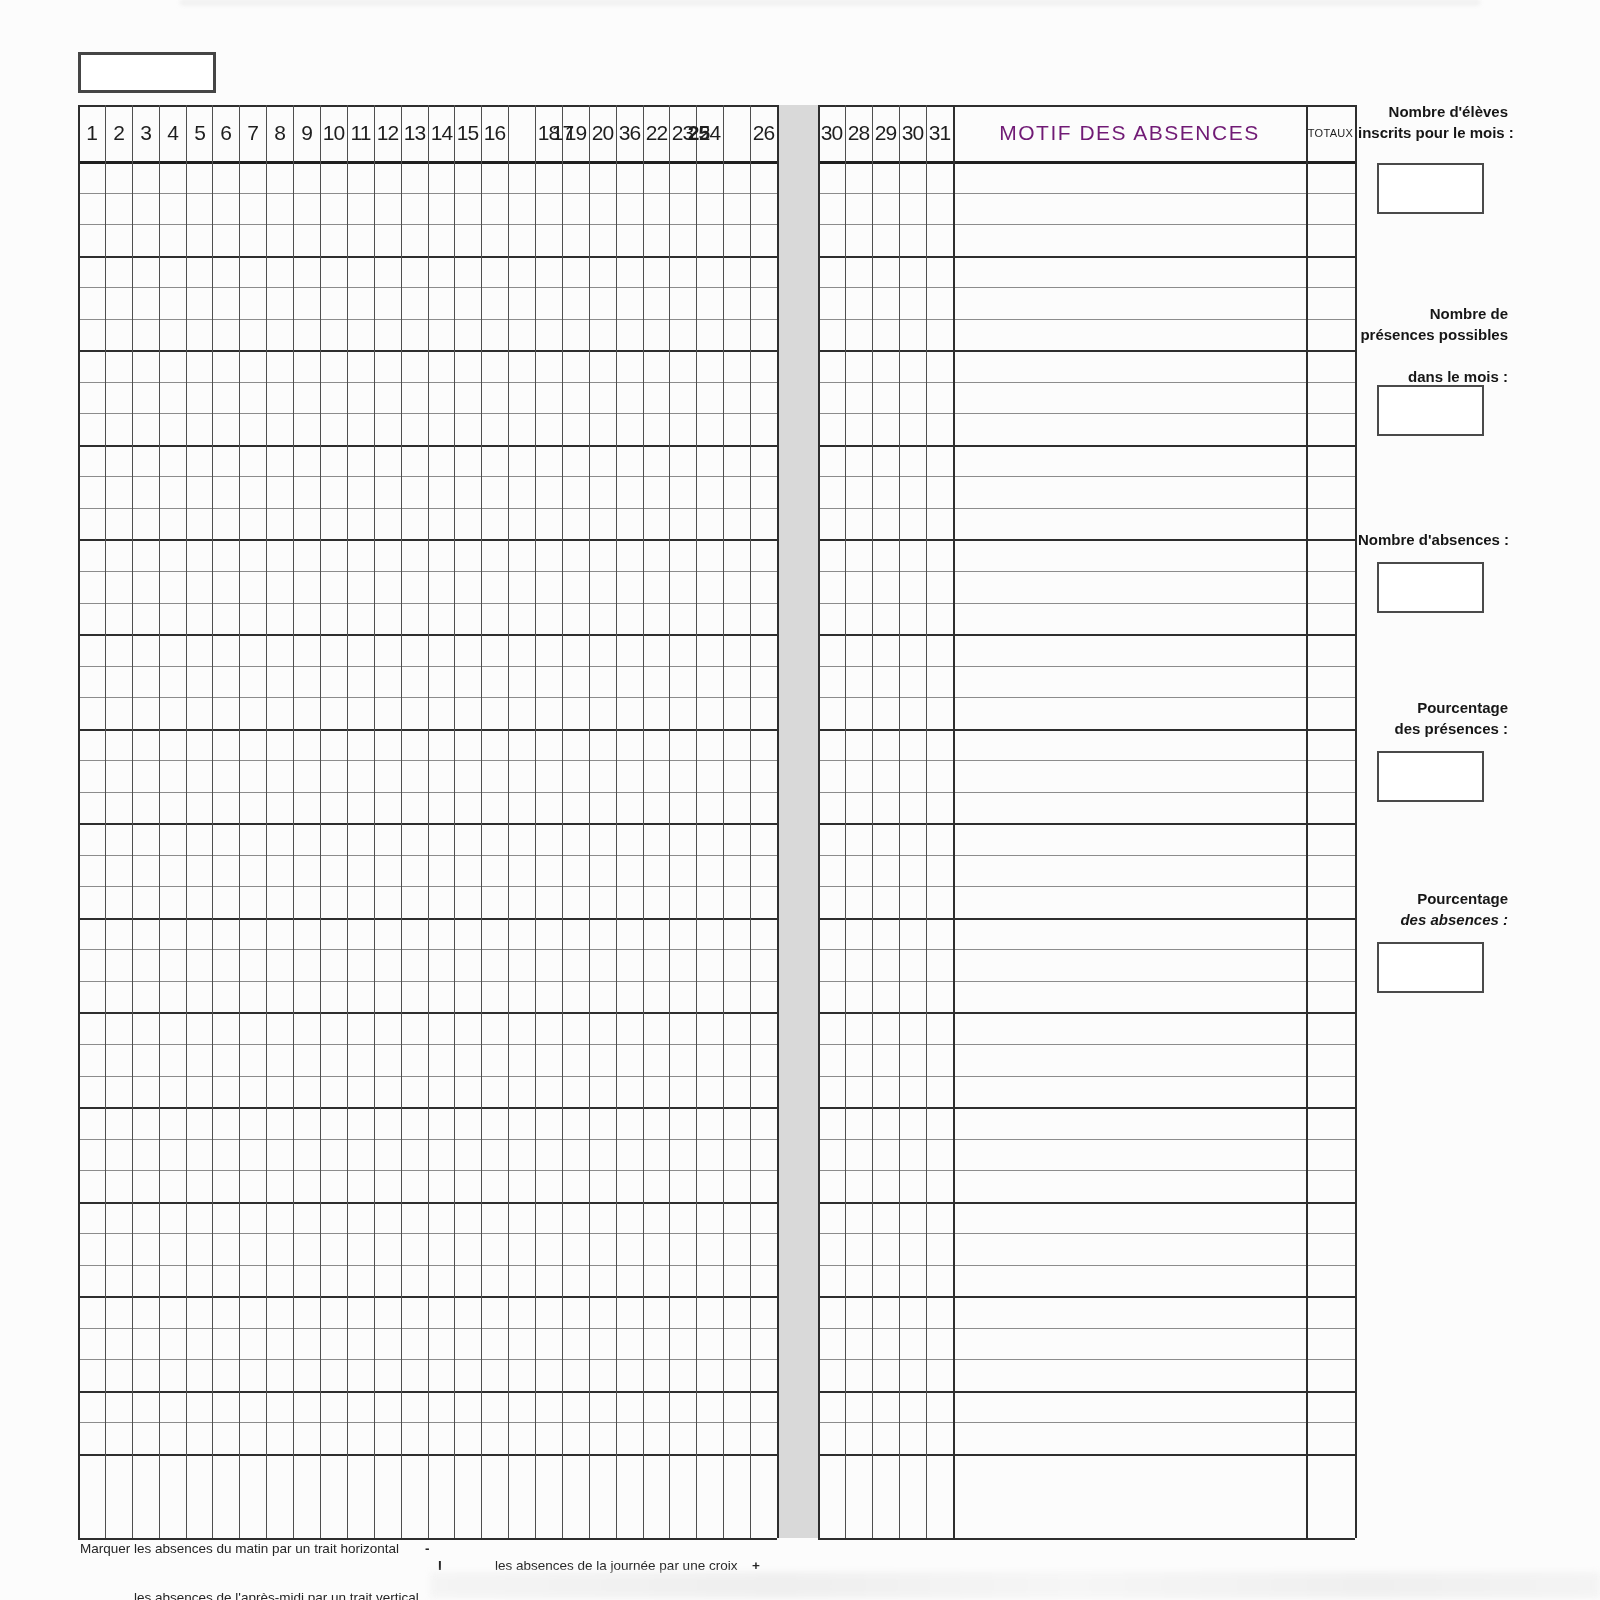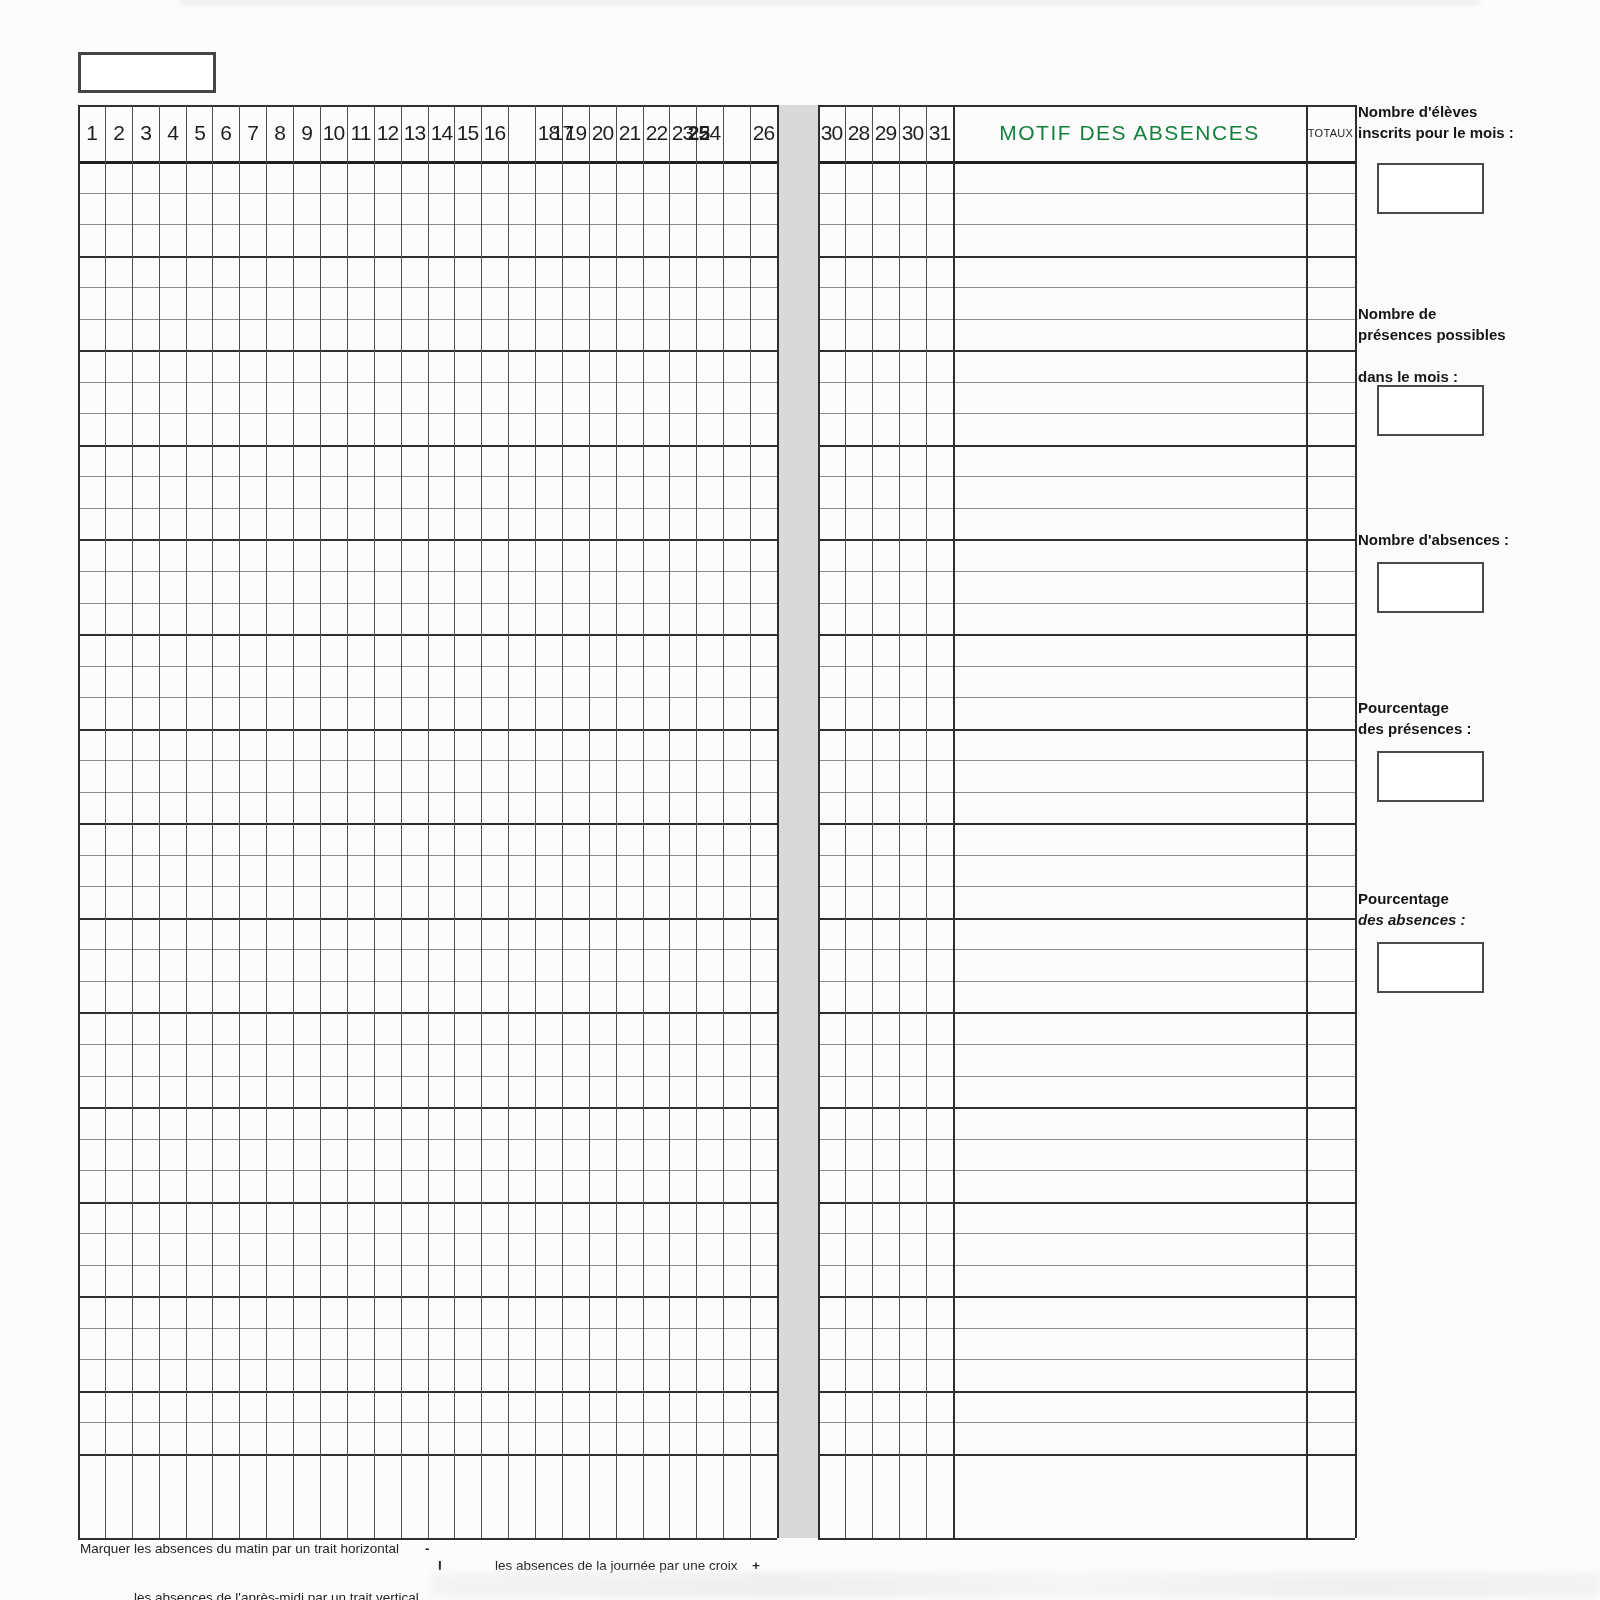--- a/index.html
+++ b/index.html
@@ -19,27 +19,27 @@
   .corner-box{position:absolute;left:78px;top:52px;width:132px;height:35px;
               border:3px solid #454545;background:#ffffff;}
 
   .title{position:absolute;left:620px;top:58px;width:400px;text-align:center;
          font-weight:bold;font-size:25px;letter-spacing:.5px;color:#141414;white-space:nowrap;}
   .title .gap{display:inline-block;width:22px;}
 
   .gutter{position:absolute;left:777px;top:105px;width:41px;height:1433px;background:#d9d9d9;}
 
   .hdr-motif{position:absolute;left:953px;top:105px;width:353px;height:56px;display:flex;
-             align-items:center;justify-content:center;font-size:21px;letter-spacing:1.5px;color:#15803d;text-align:center;}
+             align-items:center;justify-content:center;font-size:21px;letter-spacing:1.5px;color:#701a75;text-align:center;}
   .hdr-totaux{position:absolute;left:1306px;top:105px;width:49px;height:56px;display:flex;
               align-items:center;justify-content:center;font-size:11px;letter-spacing:.3px;color:#1e1e1e;}
 
   .overlay{position:absolute;background:transparent;}
 
-  .sb-label{position:absolute;left:1358px;width:150px;text-align:left;font-weight:bold;
+  .sb-label{position:absolute;left:1358px;width:150px;text-align:right;font-weight:bold;
             font-size:15px;line-height:21px;color:#161616;white-space:nowrap;}
   .sb-box{position:absolute;left:1377px;width:103px;height:47px;border:2px solid #4a4a4a;background:#ffffff;}
 
   .foot{position:absolute;font-size:13.5px;color:#242424;white-space:nowrap;}
   .foot-sym{position:absolute;font-size:13.5px;font-weight:bold;color:#242424;}
 
   .smudge-top{position:absolute;left:180px;top:0;width:1300px;height:5px;background:#e9e9e9;
               filter:blur(2px);opacity:.7;}
   .smudge-bottom{position:absolute;left:430px;top:1572px;width:1170px;height:26px;
                  background:linear-gradient(90deg,#f3f3f3,#ececec 30%,#f5f5f5 55%,#ededed 80%,#f2f2f2);
@@ -187,21 +187,21 @@
       <div class="day-hdr" style="left: 347px; width: 27px;">11</div>
       <div class="day-hdr" style="left: 374px; width: 27px;">12</div>
       <div class="day-hdr" style="left: 401px; width: 27px;">13</div>
       <div class="day-hdr" style="left: 428px; width: 27px;">14</div>
       <div class="day-hdr" style="left: 454px; width: 27px;">15</div>
       <div class="day-hdr" style="left: 481px; width: 27px;">16</div>
       <div class="day-hdr" style="left: 508px; width: 27px; padding-left: 41px;">17</div>
       <div class="day-hdr" style="left: 535px; width: 27px;">18</div>
       <div class="day-hdr" style="left: 562px; width: 27px;">19</div>
       <div class="day-hdr" style="left: 589px; width: 27px;">20</div>
-      <div class="day-hdr" style="left: 616px; width: 27px;">21</div>
+      <div class="day-hdr" style="left: 616px; width: 27px;">36</div>
       <div class="day-hdr" style="left: 643px; width: 27px;">22</div>
       <div class="day-hdr" style="left: 669px; width: 27px;">23</div>
       <div class="day-hdr" style="left: 696px; width: 27px;">24</div>
       <div class="day-hdr" style="left: 685px; width: 27px; font-weight: bold;">25</div>
       <div class="day-hdr" style="left: 750px; width: 27px;">26</div>
       <div class="vl strong" style="left: 818px; top: 105px; height: 1433px;"></div>
       <div class="vl" style="left: 845px; top: 105px; height: 1433px;"></div>
       <div class="vl" style="left: 872px; top: 105px; height: 1433px;"></div>
       <div class="vl" style="left: 899px; top: 105px; height: 1433px;"></div>
       <div class="vl" style="left: 926px; top: 105px; height: 1433px;"></div>

